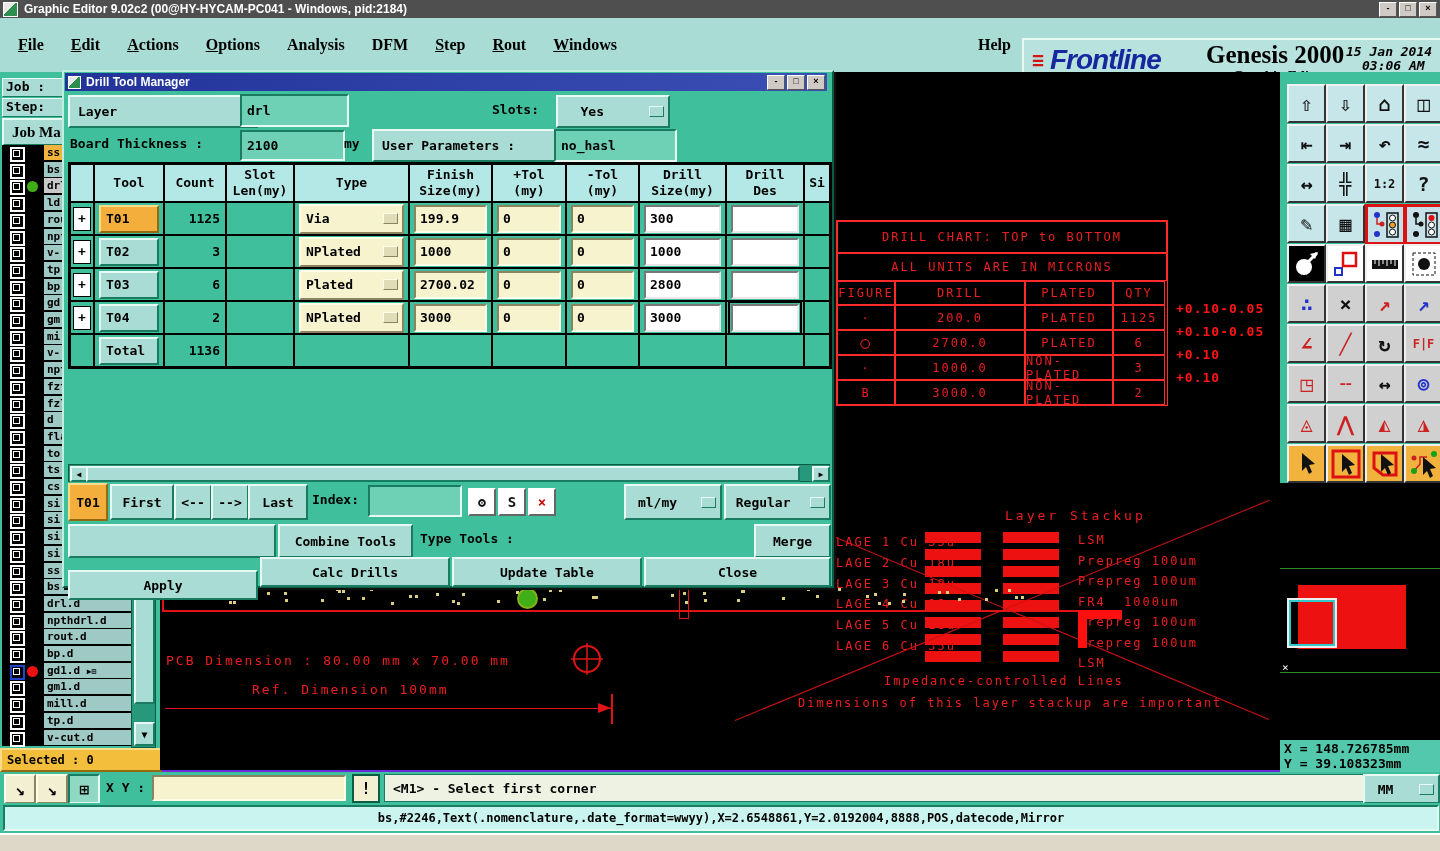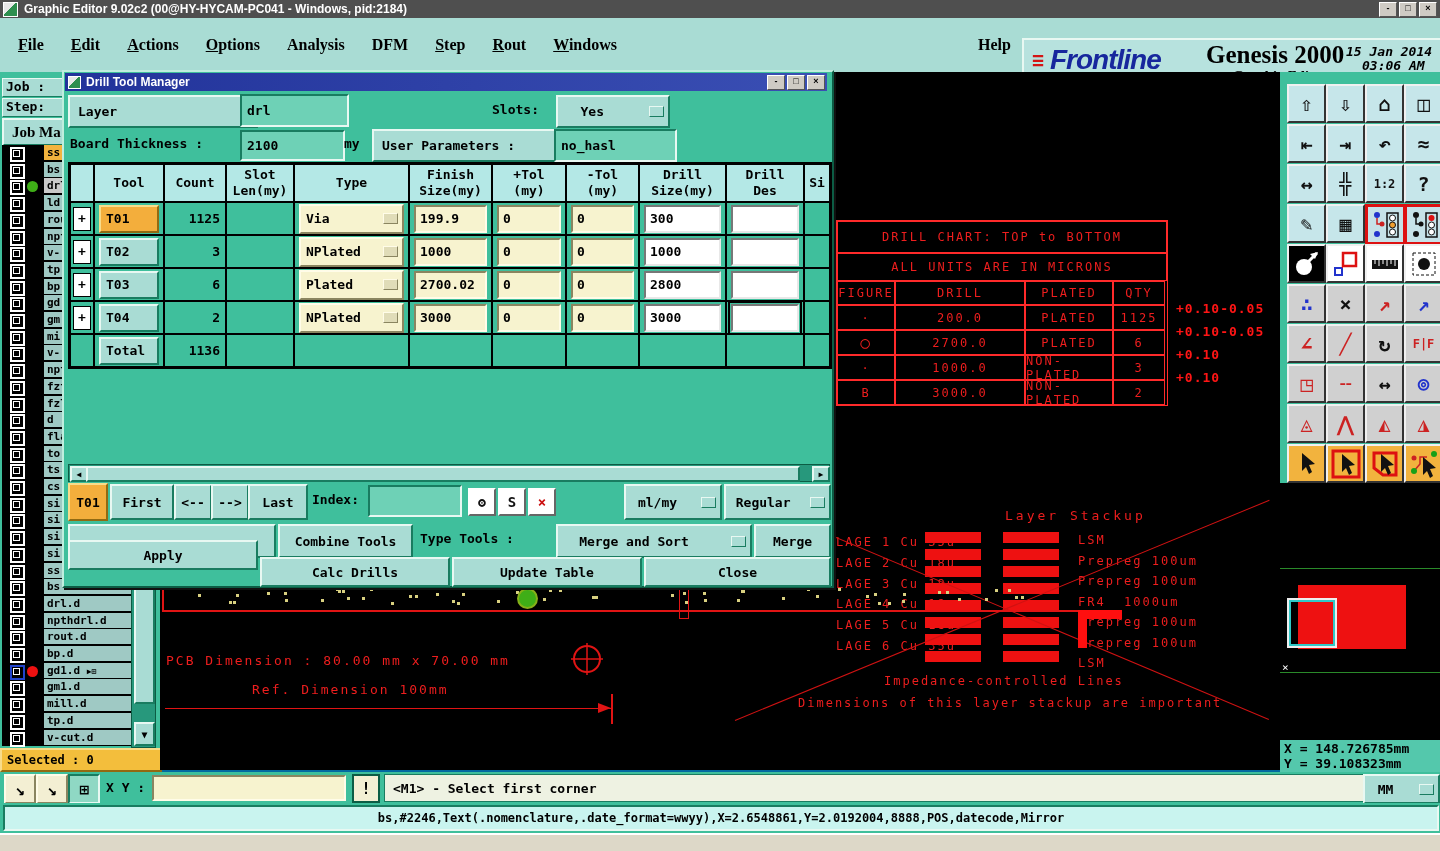--- a/index.html
+++ b/index.html
@@ -1,16 +1,16 @@
 <!DOCTYPE html>
 <html><head>
 <meta charset="utf-8">
 <style>
   html,body{margin:0;padding:0;background:#222;}
-  #app{position:relative;width:1440px;height:851px;background:#0369a1;overflow:hidden;
+  #app{position:relative;width:1440px;height:851px;background:#6d28d9;overflow:hidden;
        font-family:"DejaVu Sans Mono",monospace;font-size:13px;color:#000;}
   .abs{position:absolute;}
   .serif{font-family:"Liberation Serif",serif;}
   .b{font-weight:bold;}
   .raised{background:#a9dcd4;border:2px solid;border-color:#e8f8f2 #197c60 #197c60 #e8f8f2;}
   .sunkteal{background:#6ed1b6;border:2px solid;border-color:#197c60 #e8f8f2 #e8f8f2 #197c60;}
   .cream{background:#f7f3cf;border:2px solid;border-color:#8a8560 #fffce8 #fffce8 #8a8560;}
   .whitein{background:#fff;border:2px solid;border-color:#777 #e8e8e8 #e8e8e8 #777;}
   .flexc{display:flex;align-items:center;}
   .ctr{display:flex;align-items:center;justify-content:center;}
@@ -865,27 +865,23 @@
         <span class="ind"></span>
     </div>
     <div class="abs dlgbtn" style="left:660px;top:412px;width:103px;height:32px;">
       <span style="margin:0 auto;">Regular</span>
         <span class="ind"></span>
     </div>
 
     <div class="abs raised" style="left:4px;top:452px;width:204px;height:30px;"></div>
     <div class="abs dlgbtn" style="left:214px;top:452px;width:131px;height:30px;">Combine Tools</div>
     <span class="abs b" style="left:356px;top:459px;">Type Tools :</span>
-    <div class="abs dlgbtn" style="left:492px;top:452px;width:192px;height:30px;">
-      <span style="margin:0 auto;">Merge and Sort</span>
-        <span class="ind"></span>
-    </div>
     <div class="abs dlgbtn" style="left:690px;top:452px;width:73px;height:30px;">Merge</div>
 
-    <div class="abs dlgbtn" style="left:4px;top:468px;width:186px;height:26px;">Apply</div>
+    <div class="abs dlgbtn" style="left:4px;top:498px;width:186px;height:26px;">Apply</div>
     <div class="abs dlgbtn" style="left:196px;top:485px;width:186px;height:26px;">Calc Drills</div>
     <div class="abs dlgbtn" style="left:388px;top:485px;width:186px;height:26px;">Update Table</div>
     <div class="abs dlgbtn" style="left:580px;top:485px;width:183px;height:26px;">Close</div>
   </div>
 
   <div id="botbar" class="abs">
     <div id="botbtns">
         <div class="bbtn" style="left: 4px;">↘</div>
         <div class="bbtn" style="left: 36px;">↘</div>
         <div class="bbtn" style="left: 68px; background: rgb(143, 216, 196); border-color: rgb(25, 124, 96) rgb(232, 248, 242) rgb(232, 248, 242) rgb(25, 124, 96);">⊞</div>

